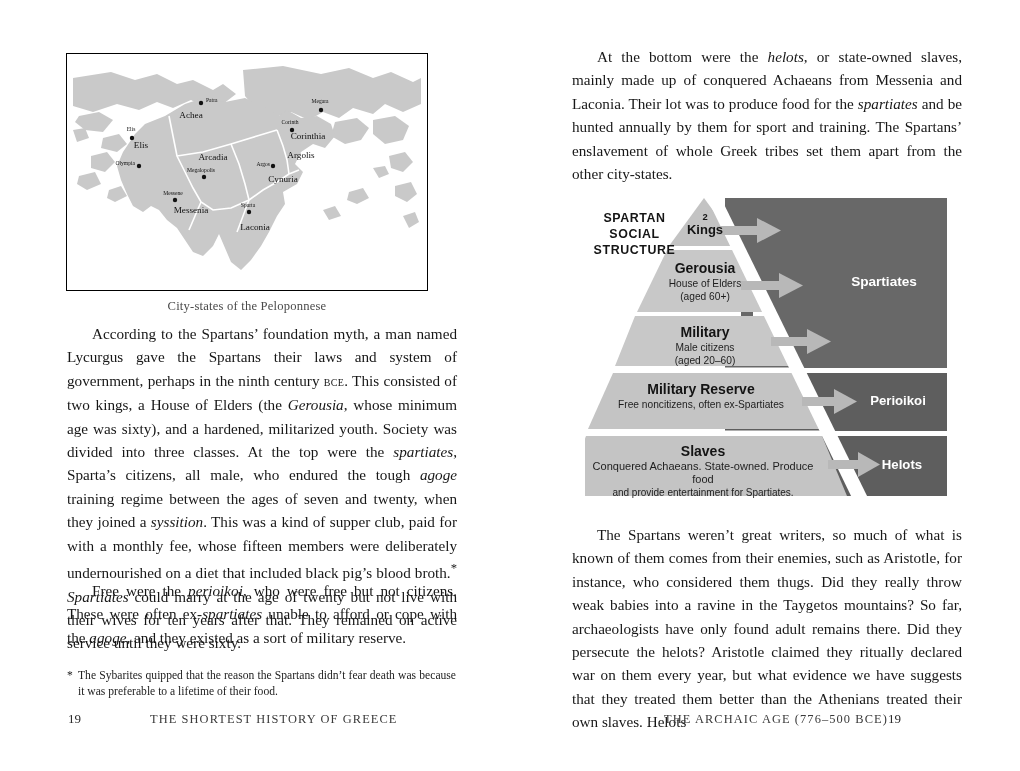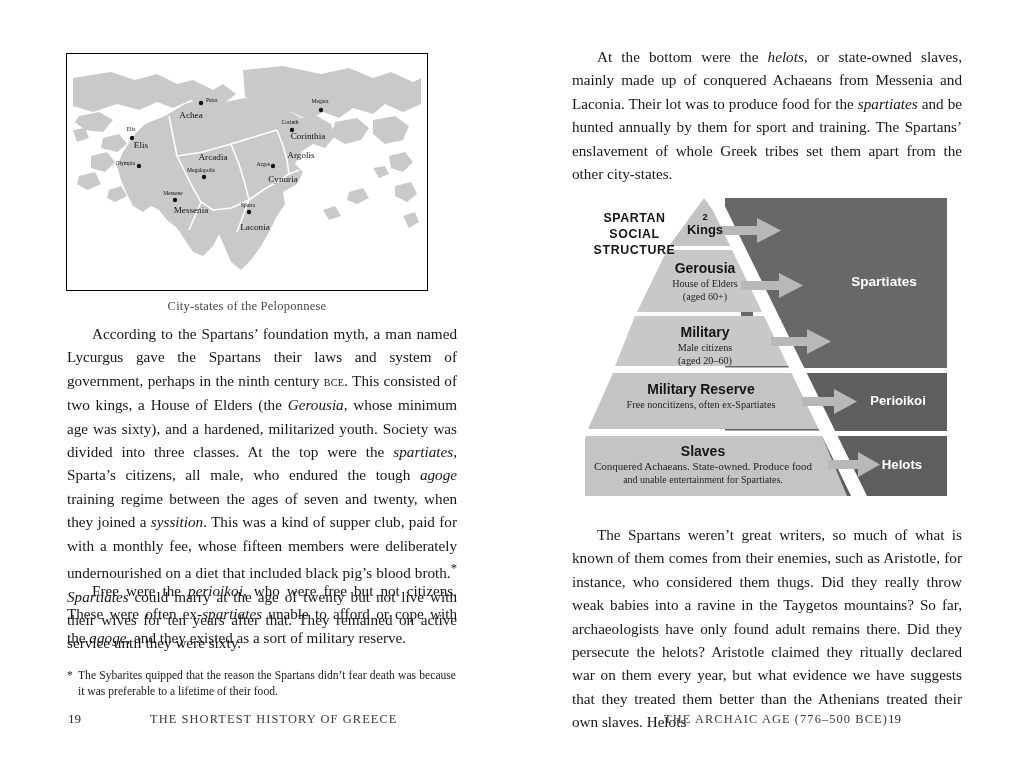--- a/index.html
+++ b/index.html
@@ -79,21 +79,21 @@
   .diag-svg{position:absolute;left:0;top:0;}
   .diag-title{
     position:absolute;left:-3px;top:12px;width:105px;
     text-align:center;
     font-family:"Liberation Sans", sans-serif;
     font-weight:700;font-size:12.4px;line-height:16px;
     letter-spacing:.6px;color:#151515;
   }
   .lbl{position:absolute;text-align:center;font-family:"Liberation Sans", sans-serif;}
   .lbl .hd{font-weight:700;color:#141414;}
-  .lbl .sub{color:#1e1e1e;font-family:Liberation Serif, serif;}
+  .lbl .sub{color:#1e1e1e;}
   .rlbl{
     position:absolute;text-align:center;
     font-family:"Liberation Sans", sans-serif;
     font-weight:700;color:#ffffff;
   }
 
   
   .foot{position:absolute;bottom:44px;font-size:11.6px;color:#3a3a3a;
         font-family:"Liberation Serif", serif;}
   .foot .rh{font-variant:small-caps;letter-spacing:1.1px;font-size:12.4px;}
@@ -290,21 +290,21 @@
     </div>
 
     <div class="lbl" style="left:16px;top:183px;width:200px;">
       <div class="hd" style="font-size:14px;line-height:17px;">Military Reserve</div>
       <div class="sub" style="font-size:10.2px;line-height:13px;">Free noncitizens, often ex-Spartiates</div>
     </div>
 
     <div class="lbl" style="left:-4px;top:245px;width:244px;">
       <div class="hd" style="font-size:14px;line-height:17px;">Slaves</div>
       <div class="sub" style="font-size:11px;line-height:13px;">Conquered Achaeans. State-owned. Produce food</div>
-      <div class="sub" style="font-size:10px;line-height:13px;">and unable entertainment for Spartiates.</div>
+      <div class="sub" style="font-size:10px;line-height:13px;">and provide entertainment for Spartiates.</div>
     </div>
 
     <div class="rlbl" style="left:236px;top:76px;width:126px;font-size:13.6px;">Spartiates</div>
     <div class="rlbl" style="left:264px;top:195px;width:98px;font-size:13.2px;">Perioikoi</div>
     <div class="rlbl" style="left:272px;top:259px;width:90px;font-size:13.2px;">Helots</div>
   </div>
 
   <div class="foot foot-left">
     <div class="foot-row">
       <span class="folio" style="width:82px;">19</span>

